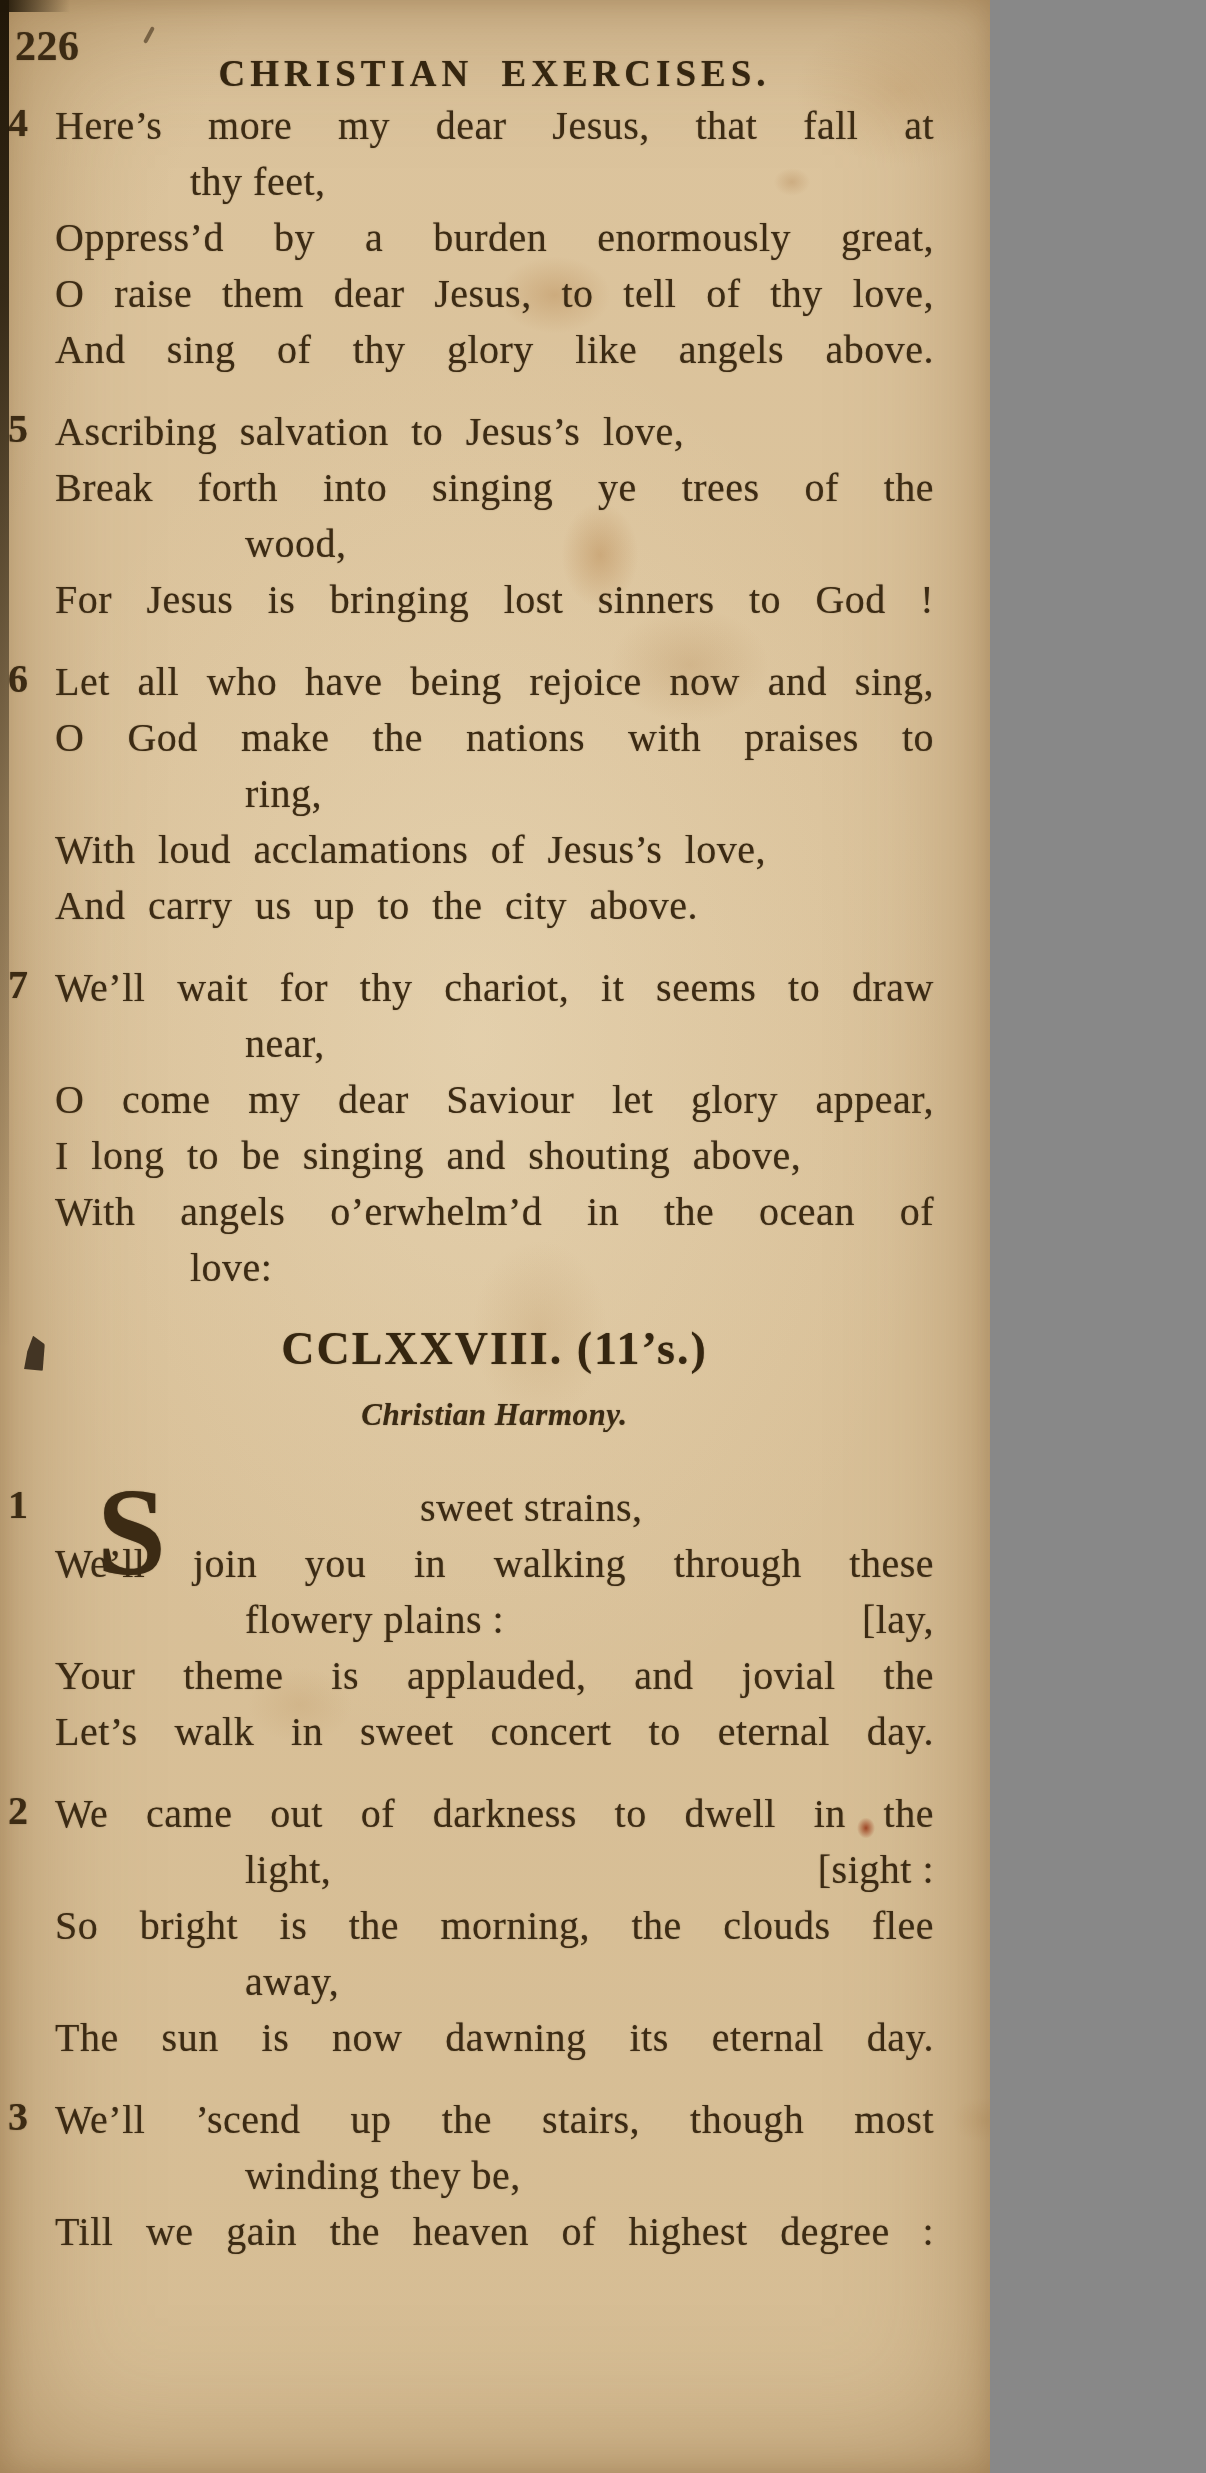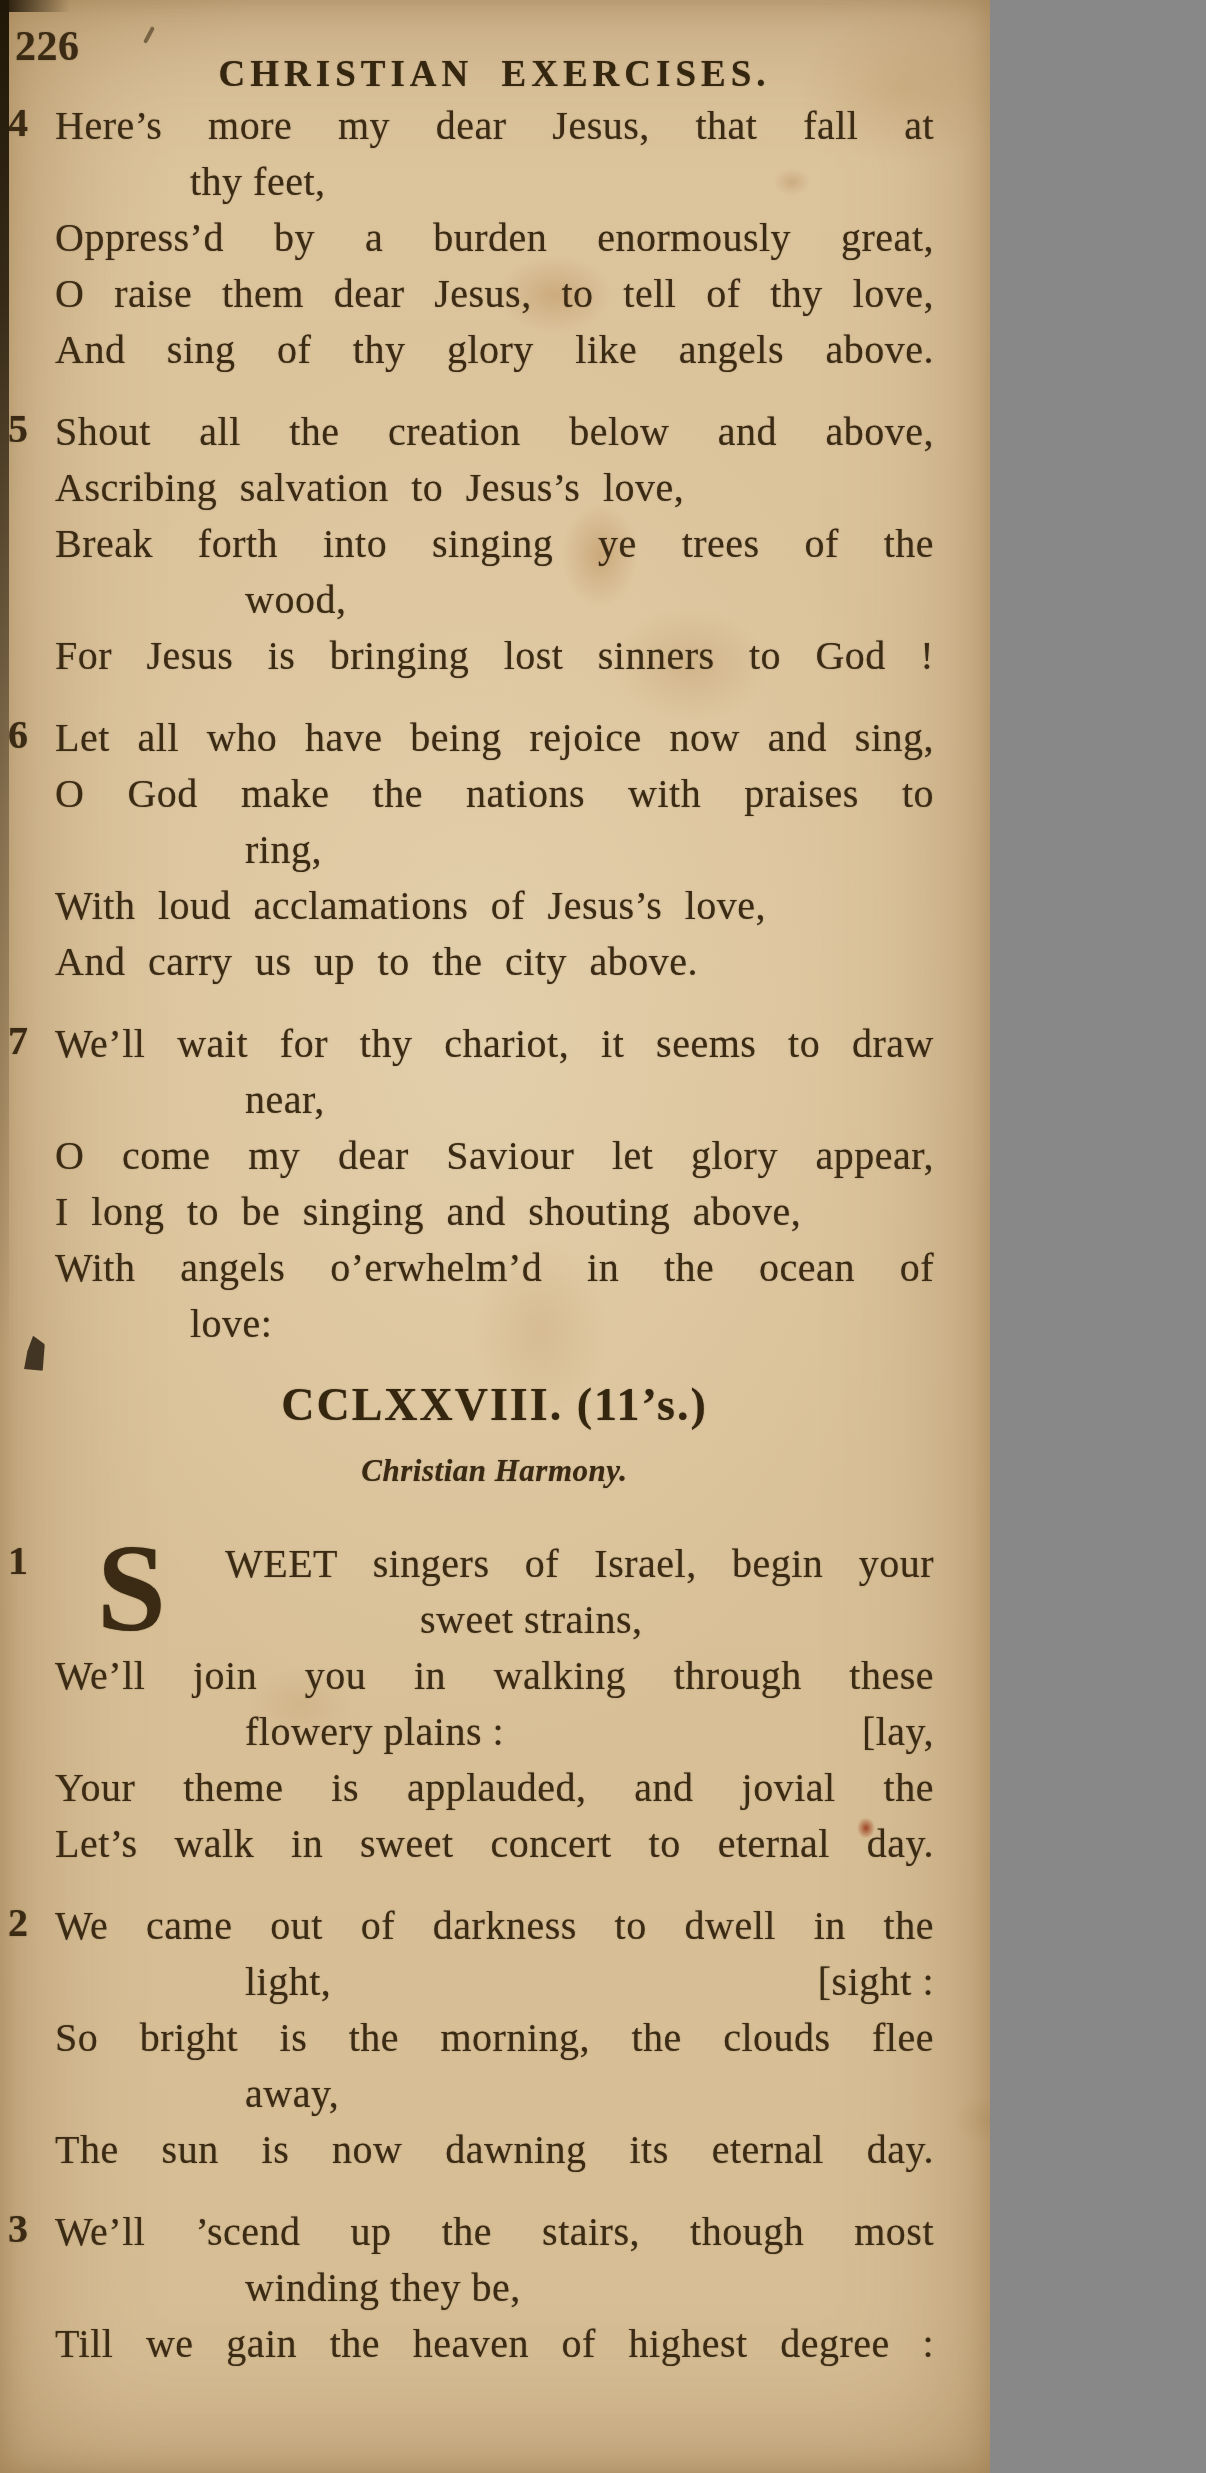--- a/index.html
+++ b/index.html
@@ -75,21 +75,20 @@
       <span class="vnum">4</span>
       <div class="ln fill">Here’s more my dear Jesus, that fall at</div>
       <div class="ln cont">thy feet,</div>
       <div class="ln fill">Oppress’d by a burden enormously great,</div>
       <div class="ln fill">O raise them dear Jesus, to tell of thy love,</div>
       <div class="ln fill">And sing of thy glory like angels above.</div>
     </div>
 
     <div class="verse">
       <span class="vnum">5</span>
-      <div class="ln fill">Shout all the creation below and above,</div>
       <div class="ln wide">Ascribing salvation to Jesus’s love,</div>
       <div class="ln fill">Break forth into singing ye trees of the</div>
       <div class="ln cont2">wood,</div>
       <div class="ln fill">For Jesus is bringing lost sinners to God !</div>
     </div>
 
     <div class="verse">
       <span class="vnum">6</span>
       <div class="ln fill">Let all who have being rejoice now and sing,</div>
       <div class="ln fill">O God make the nations with praises to</div>
@@ -107,21 +106,20 @@
       <div class="ln fill">With angels o’erwhelm’d in the ocean of</div>
       <div class="ln cont">love:</div>
     </div>
 
     <div class="hymnhead">CCLXXVIII. (11’s.)</div>
     <div class="hymnsub">Christian Harmony.</div>
 
     <div class="verse">
       <span class="vnum">1</span>
       <span class="dropcap">S</span>
-      <div class="ln fill l1">WEET singers of Israel, begin your</div>
       <div class="ln contdc">sweet strains,</div>
       <div class="ln fill">We’ll join you in walking through these</div>
       <div class="ln cont2 split">
         <span>flowery plains :</span>
         <span>[lay,</span>
       </div>
       <div class="ln fill">Your theme is applauded, and jovial the</div>
       <div class="ln fill">Let’s walk in sweet concert to eternal day.</div>
     </div>
 

